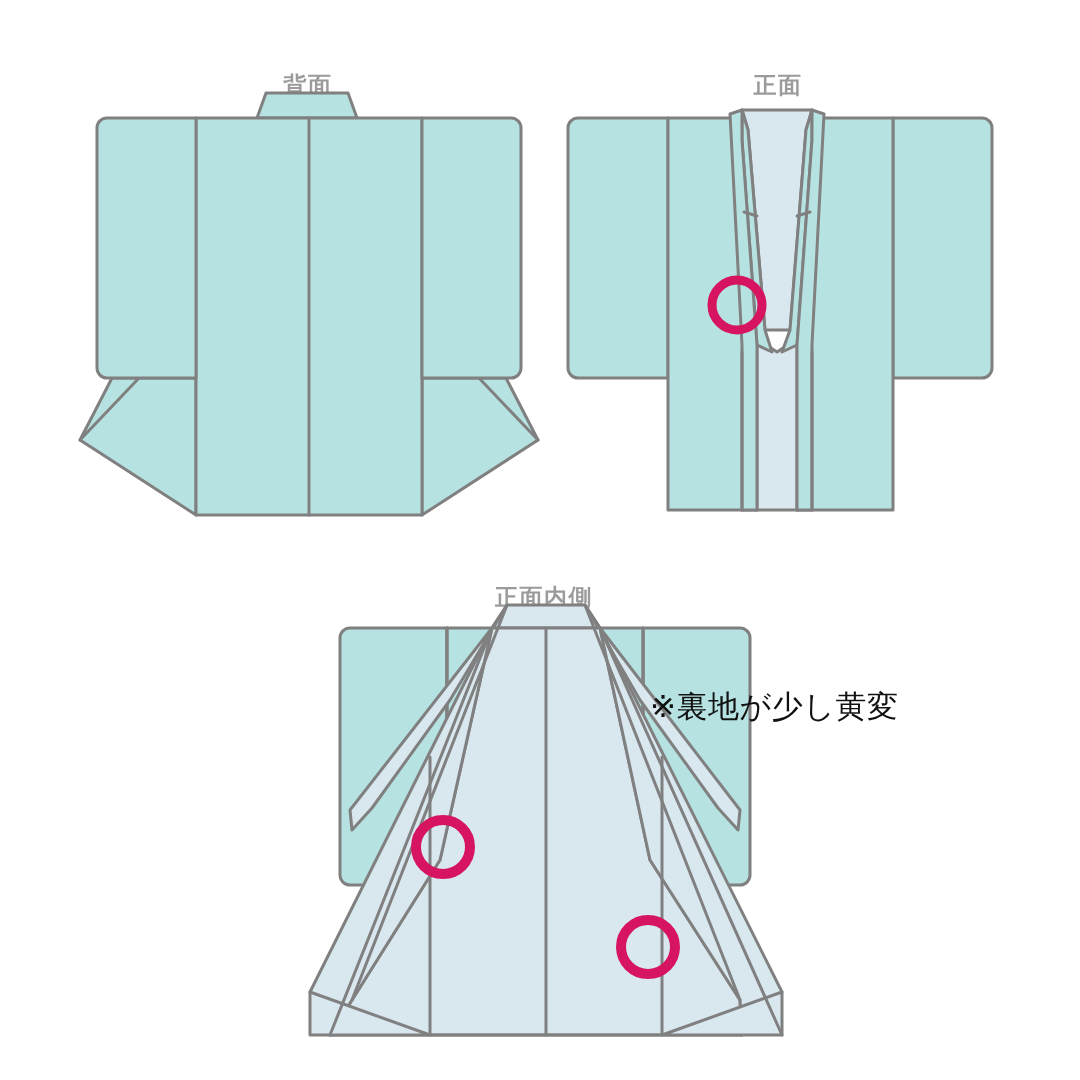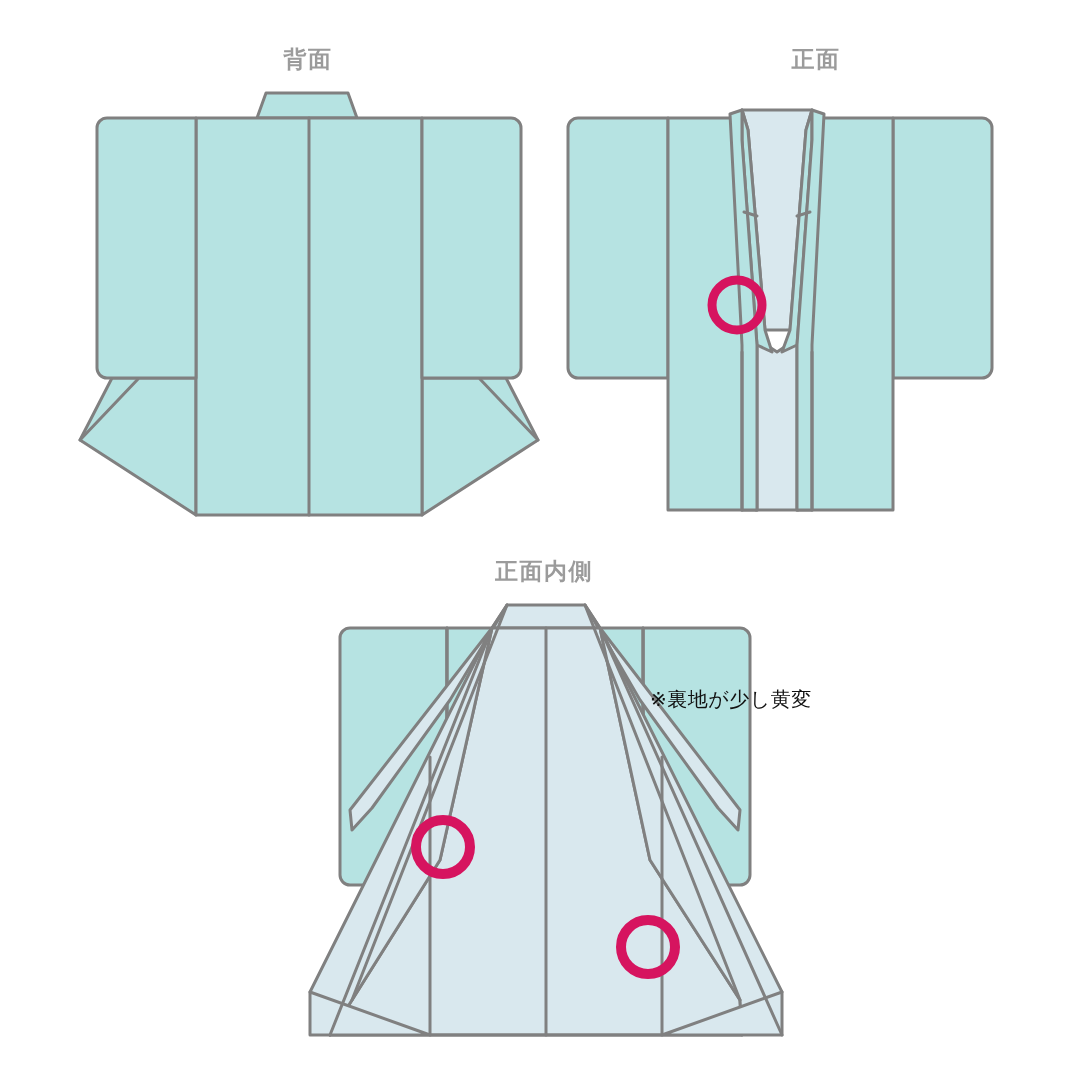--- a/index.html
+++ b/index.html
@@ -23,30 +23,31 @@
   .view-label {
     position: absolute;
     color: #9b9b9b;
     font-size: 23px;
     font-weight: 700;
     letter-spacing: 1.5px;
     font-family: "DejaVu Sans", "Liberation Sans", sans-serif;
     white-space: nowrap;
     text-align: center;
     transform: translateX(-50%);
+    margin-top: 26px;
   }
   #label-back  { left: 308px; top: 44px; }
-  #label-front { left: 816px; top: 44px; }
+  #label-front { left: 778px; top: 44px; }
   #label-inner { left: 544px; top: 556px; font-family: Liberation Mono, monospace; }
 
   .note-text {
     position: absolute;
     left: 650px;
     top: 686px;
-    font-size: 20px;
+    font-size: 31px;
     color: #111111;
     letter-spacing: 0.5px;
     font-family: "DejaVu Sans", "Liberation Sans", sans-serif;
     white-space: nowrap;
     text-align: right;
   }
   svg { display: block; }
 </style>
 </head>
 <body>

